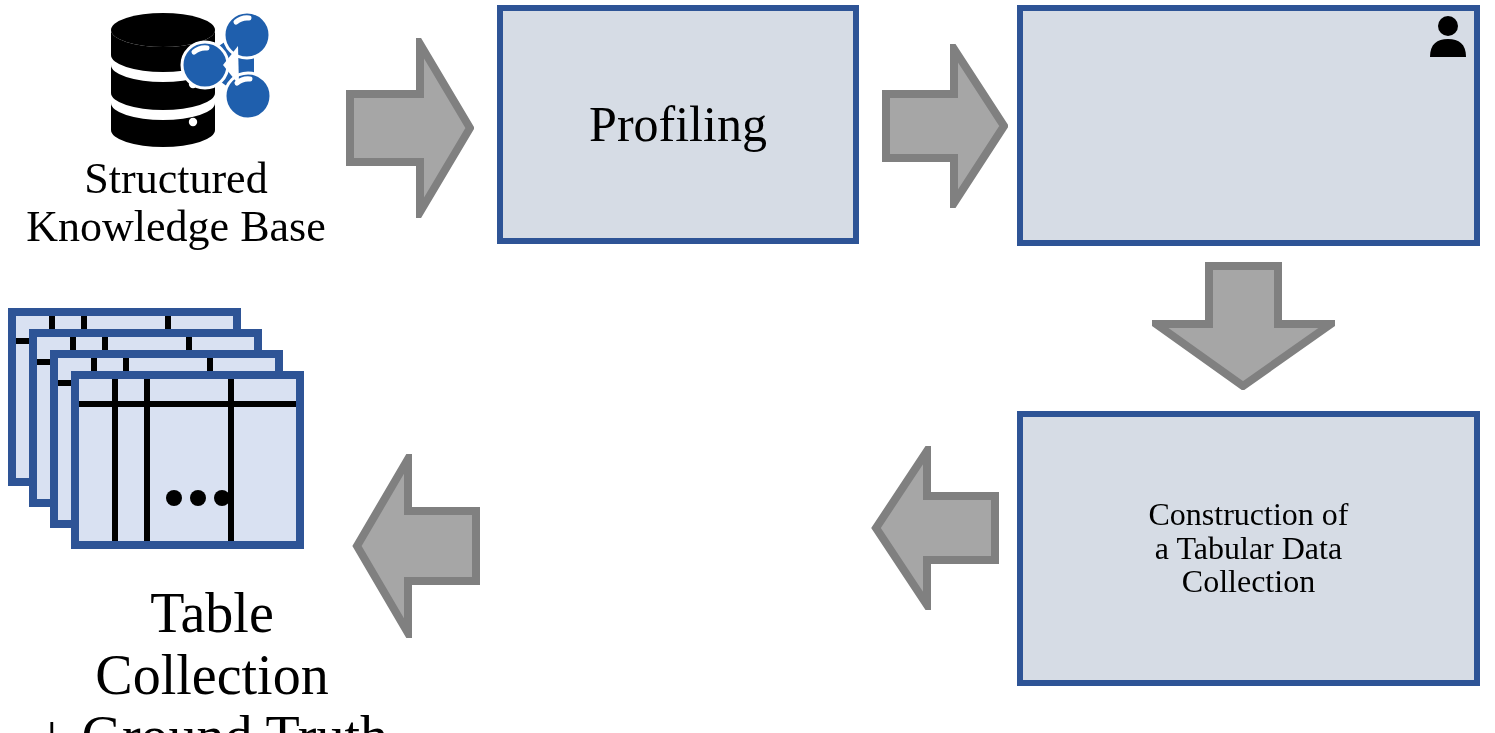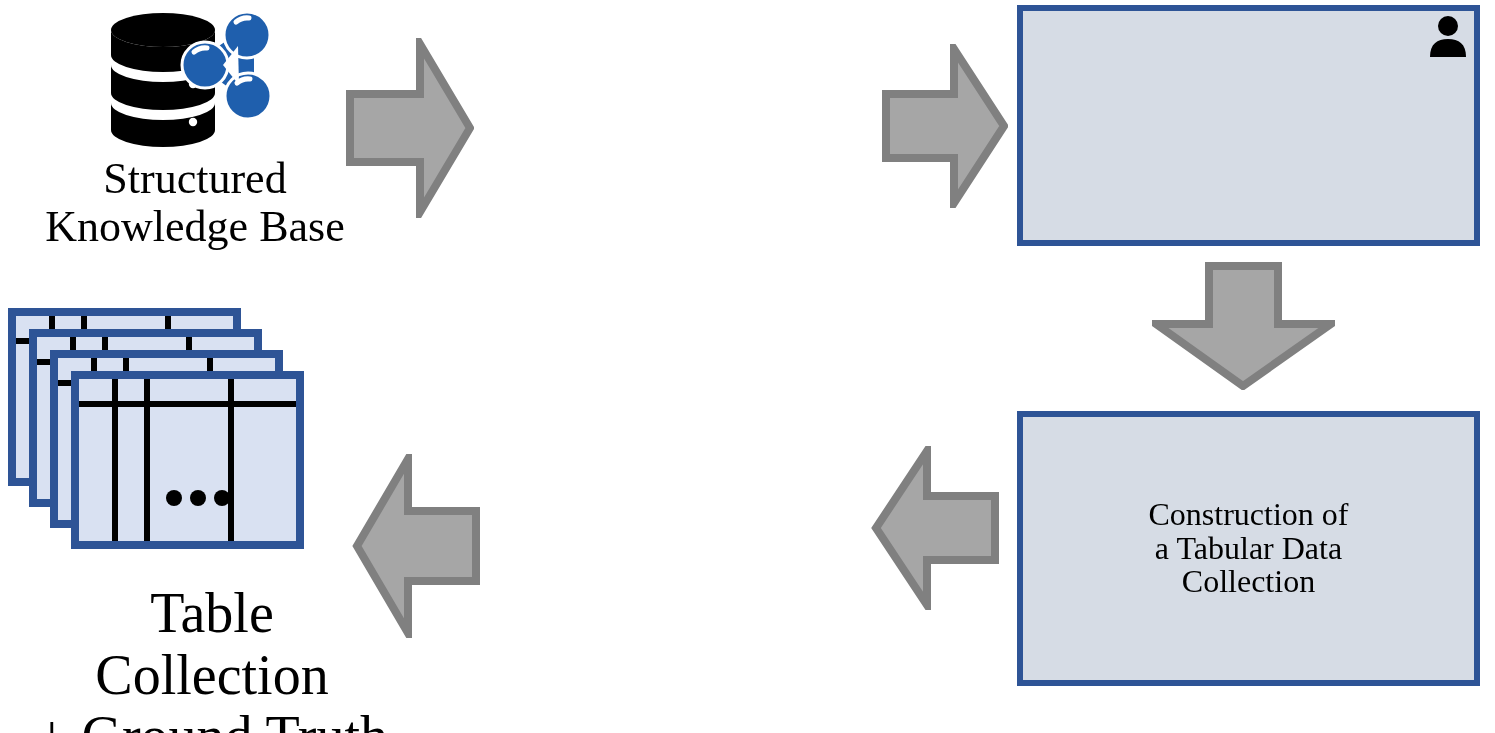--- a/index.html
+++ b/index.html
@@ -85,21 +85,20 @@
     font-family: "Liberation Serif", "DejaVu Serif", serif;
     color: #000000;
     line-height: 1.10;
     white-space: pre-line;
   }
   #kb-caption {
     left: 0px;
     top: 155px;
     width: 352px;
     font-size: 44px;
-    padding-left: 19px;
   }
   #tables-caption {
     left: 0px;
     top: 583px;
     width: 356px;
     font-size: 56px;
     padding-left: 34px;
   }
 
   
@@ -150,20 +149,23 @@
 
   <div class="caption" id="kb-caption">Structured
 Knowledge Base</div>
 
   <div class="arrow" id="arrow-kb-profiling">
     <svg viewBox="0 0 128 180" xmlns="http://www.w3.org/2000/svg">
       <path d="M4,56 L74,56 L74,6 L124,90 L74,174 L74,124 L4,124 Z" fill="#A6A6A6" stroke="#808080" stroke-width="8" stroke-linejoin="miter"></path>
     </svg>
   </div>
 
+  <div class="proc-box" id="box-profiling">
+    <span class="proc-label">Profiling</span>
+  </div>
 
   <div class="arrow" id="arrow-profiling-spec">
     <svg viewBox="0 0 126 164" xmlns="http://www.w3.org/2000/svg">
       <path d="M4,50 L72,50 L72,5 L122,82 L72,159 L72,114 L4,114 Z" fill="#A6A6A6" stroke="#808080" stroke-width="8" stroke-linejoin="miter"></path>
     </svg>
   </div>
 
   <div class="proc-box" id="box-spec">
     <span class="person-icon">
       <svg viewBox="0 0 40 42" xmlns="http://www.w3.org/2000/svg">

